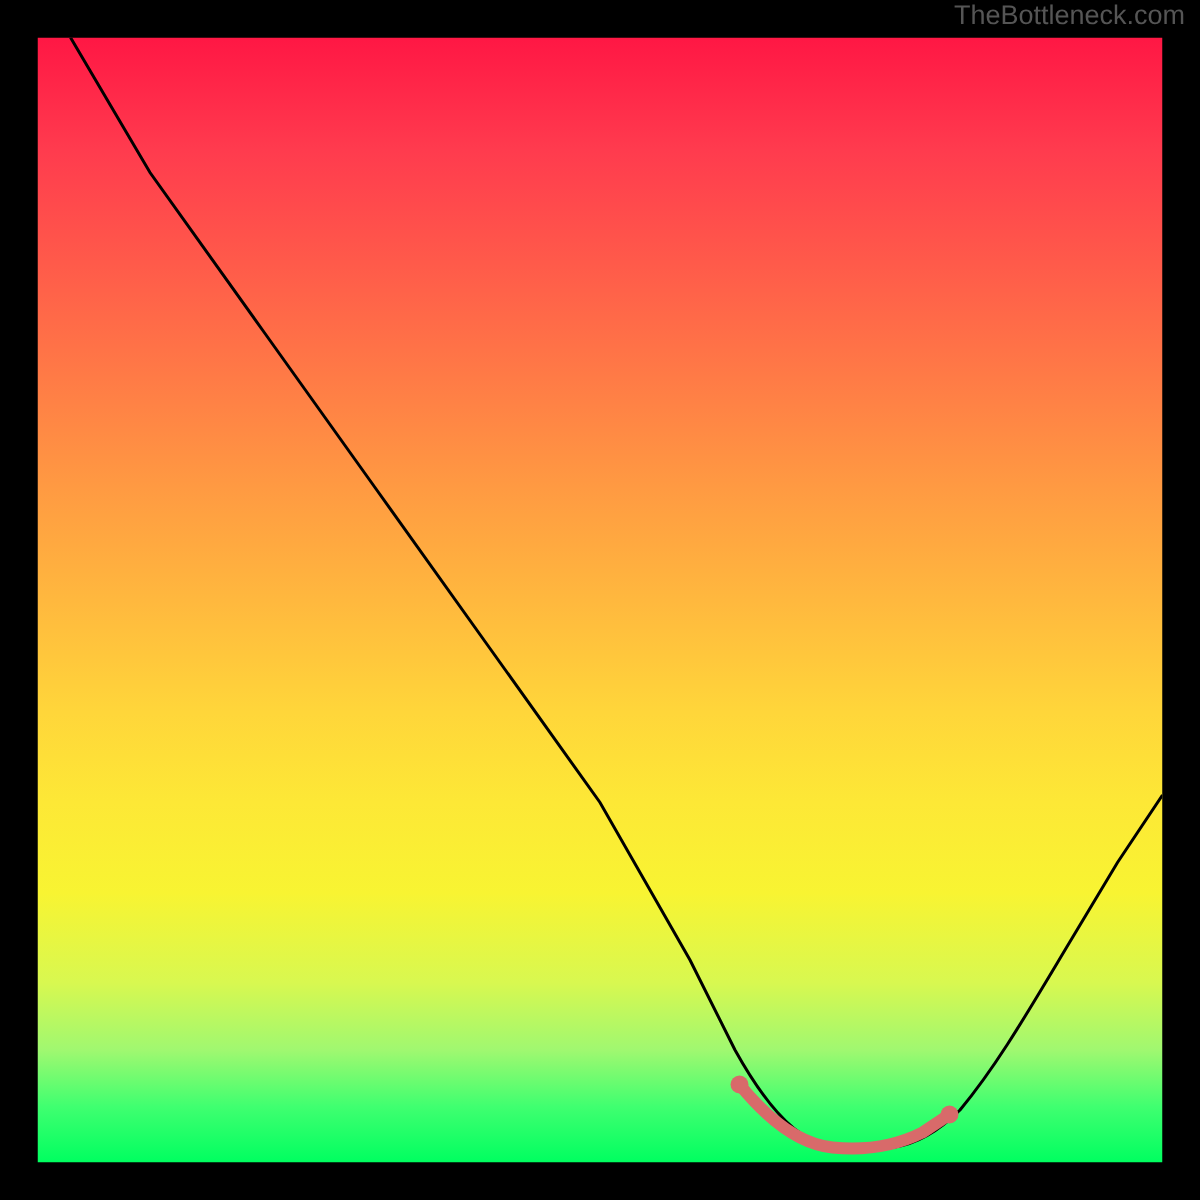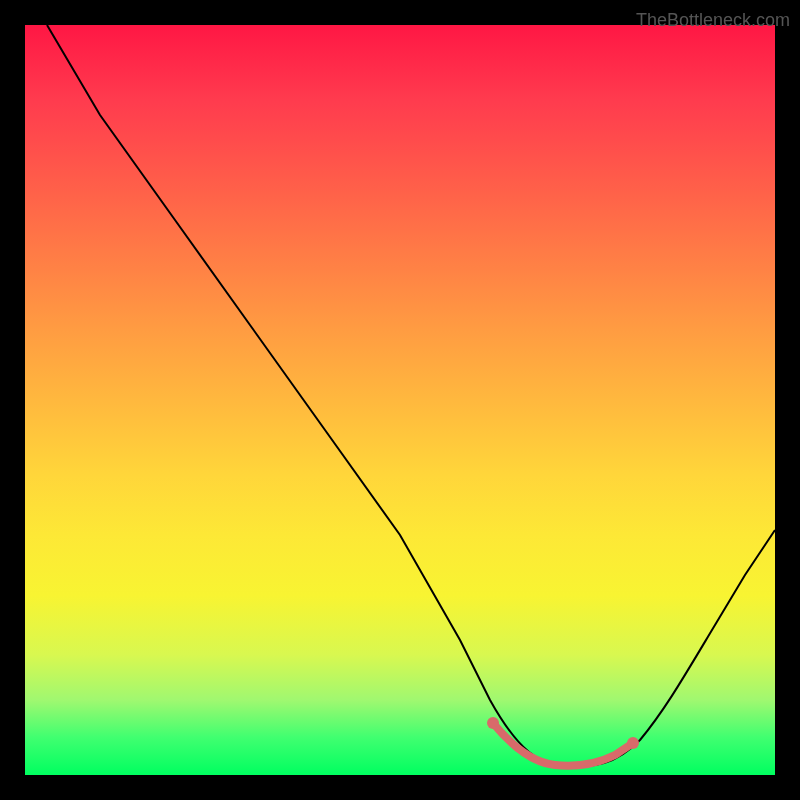--- a/index.html
+++ b/index.html
@@ -6,21 +6,21 @@
     margin: 0;
     padding: 0;
     background: #000;
     width: 800px;
     height: 800px;
     position: relative;
     font-family: Arial, sans-serif;
   }
   .watermark {
     position: absolute;
-    top: 10px;
+    top: 0;
     right: 10px;
     color: #555;
     font-size: 18px;
     font-weight: 500;
     z-index: 10;
     margin-left: 32px;
   }
   .plot-area {
     position: absolute;
     left: 25px;

